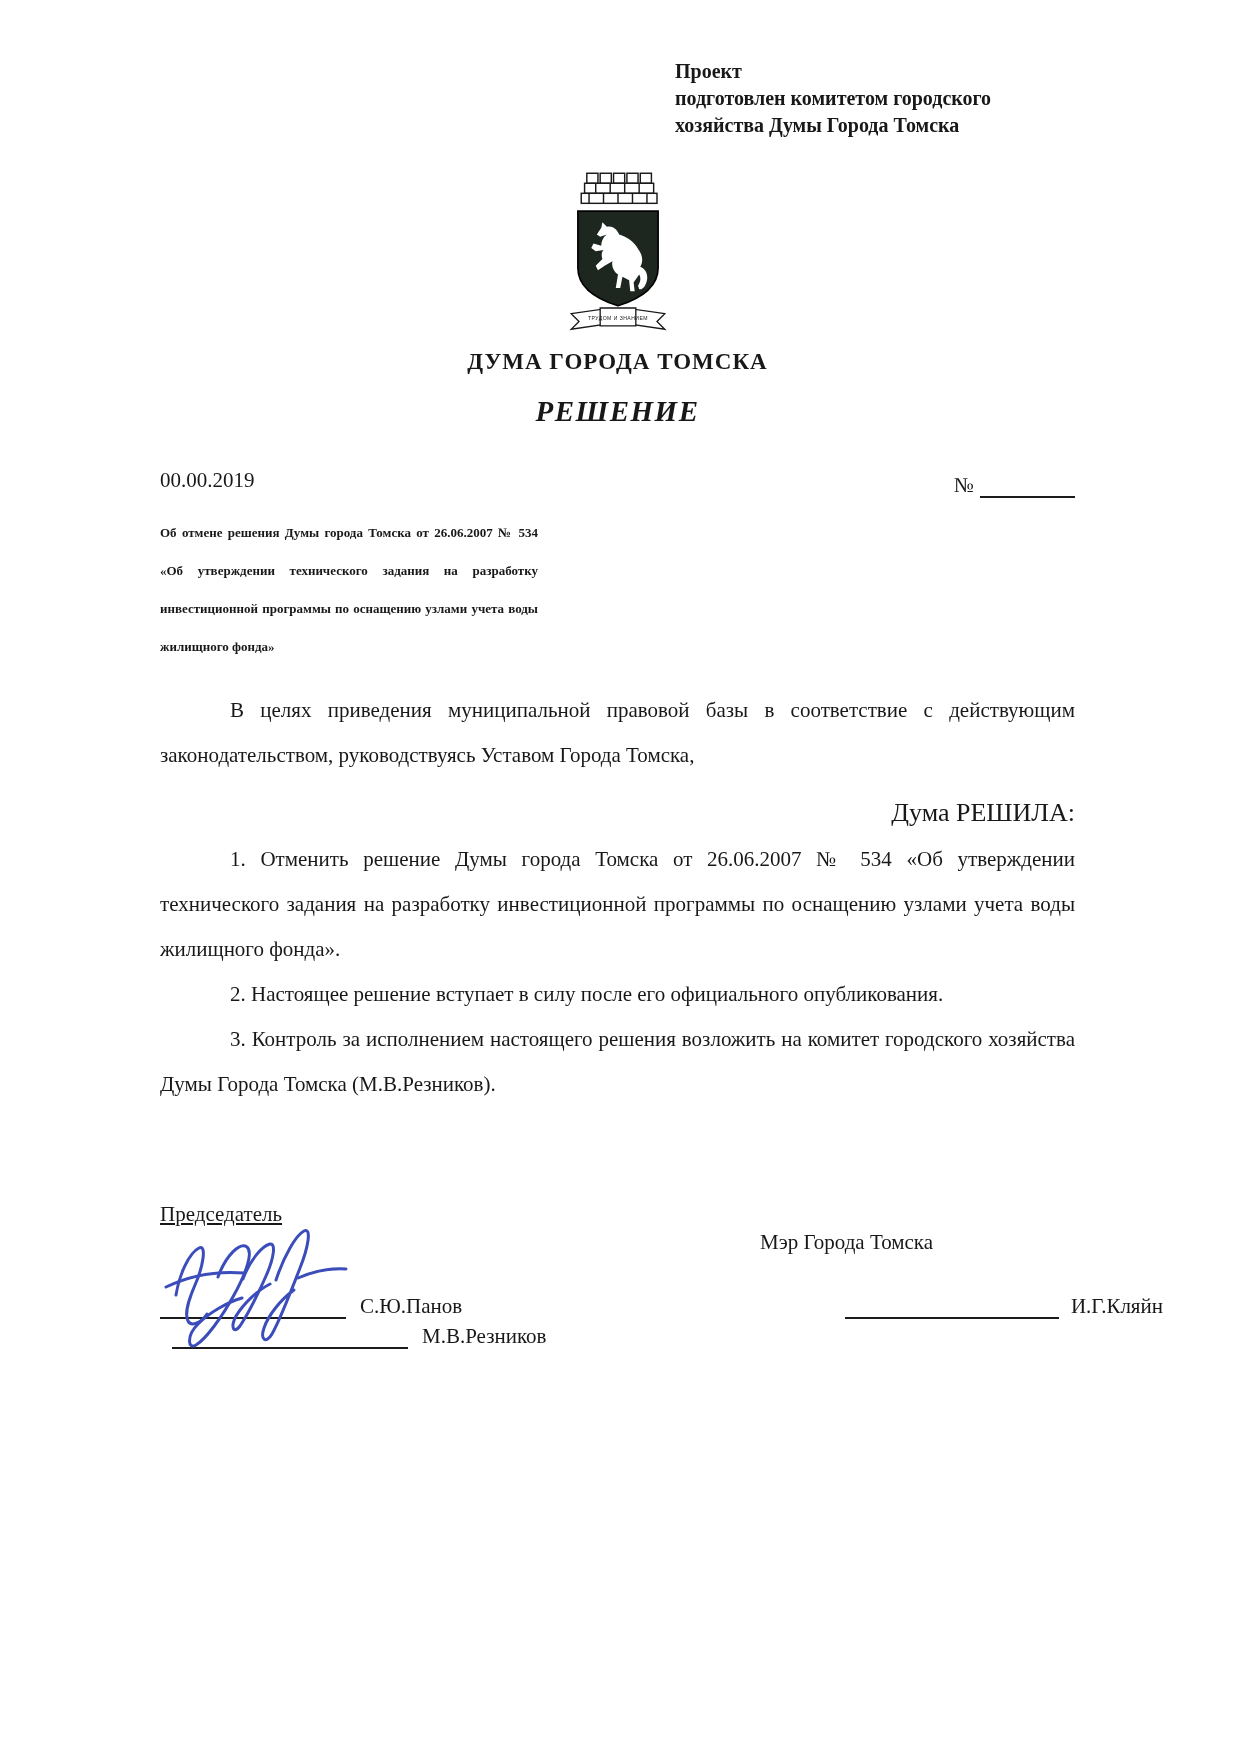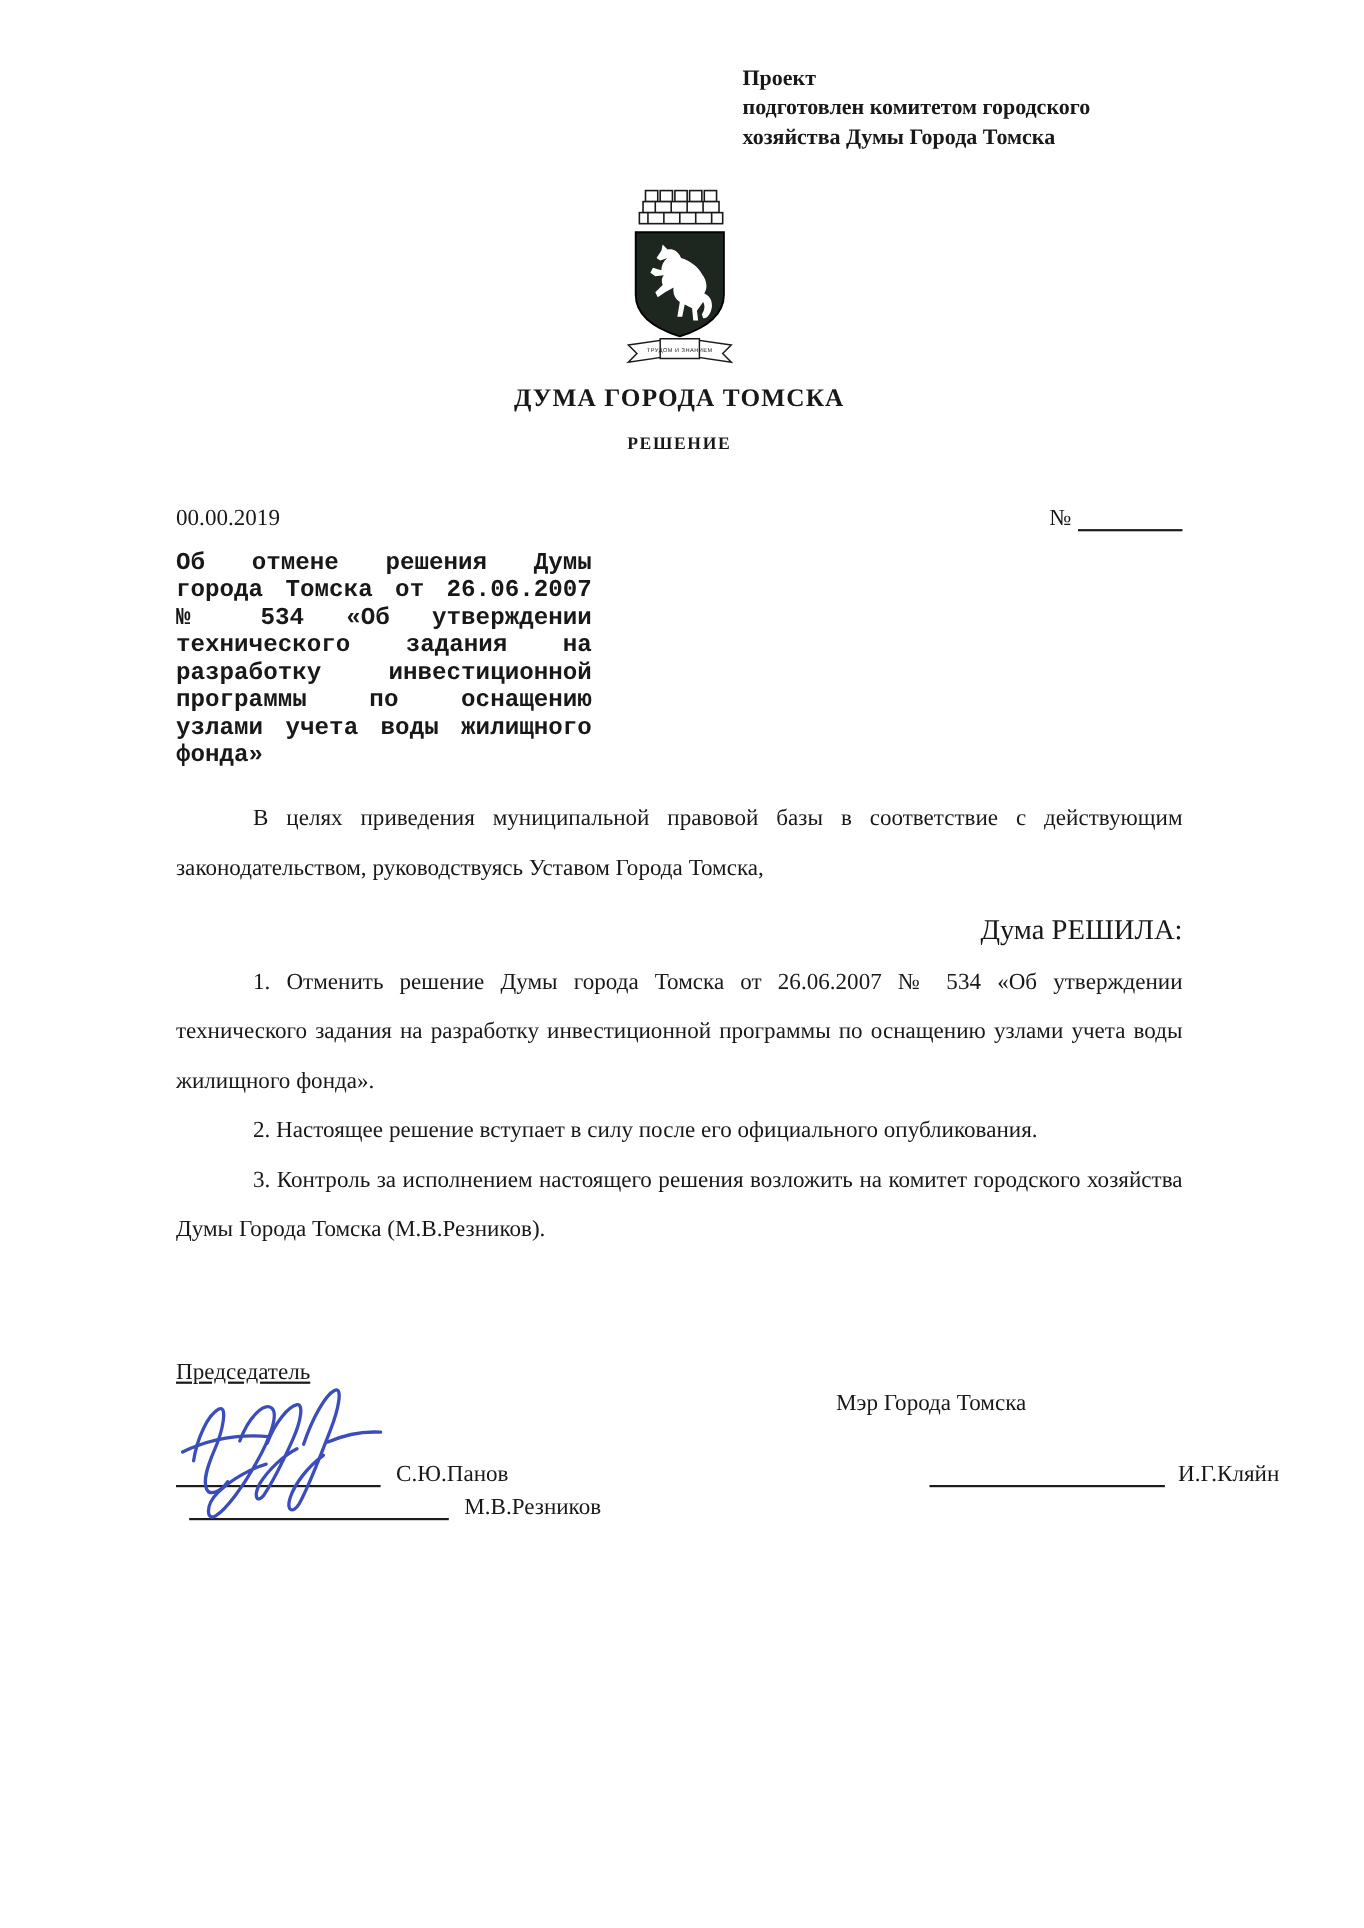--- a/index.html
+++ b/index.html
@@ -43,52 +43,52 @@
   .org-title {
     margin-top: 12px;
     text-align: center;
     font-size: 23px;
     font-weight: bold;
     letter-spacing: 1px;
   }
   .doc-type {
     margin-top: 20px;
     text-align: center;
-    font-size: 16px;
+    font-size: 29px;
     font-weight: bold;
     letter-spacing: 1.5px;
+    font-style: italic;
   }
 
   
   .date-row {
     margin-top: 40px;
     display: flex;
     justify-content: space-between;
-    align-items: flex-end;
+    align-items: flex-start;
     font-size: 21px;
   }
   .number-group { display: flex; align-items: baseline; }
   .number-blank {
     display: inline-block;
     width: 95px;
     border-bottom: 2px solid #1c1c1c;
     height: 22px;
     margin-left: 6px;
     transform: translateY(6px);
   }
 
   
   .subject {
     margin-top: 16px;
     width: 378px;
-    font-size: 22px;
-    font-weight: bold;
-    line-height: 25px;
+    font-size: 13px;
+    font-weight: bold;
+    line-height: 38px;
     text-align: justify;
-    font-family: Liberation Mono, monospace;
   }
 
   
   .para {
     margin: 0;
     font-size: 21px;
     line-height: 45px;
     text-align: justify;
     text-indent: 70px;
   }

